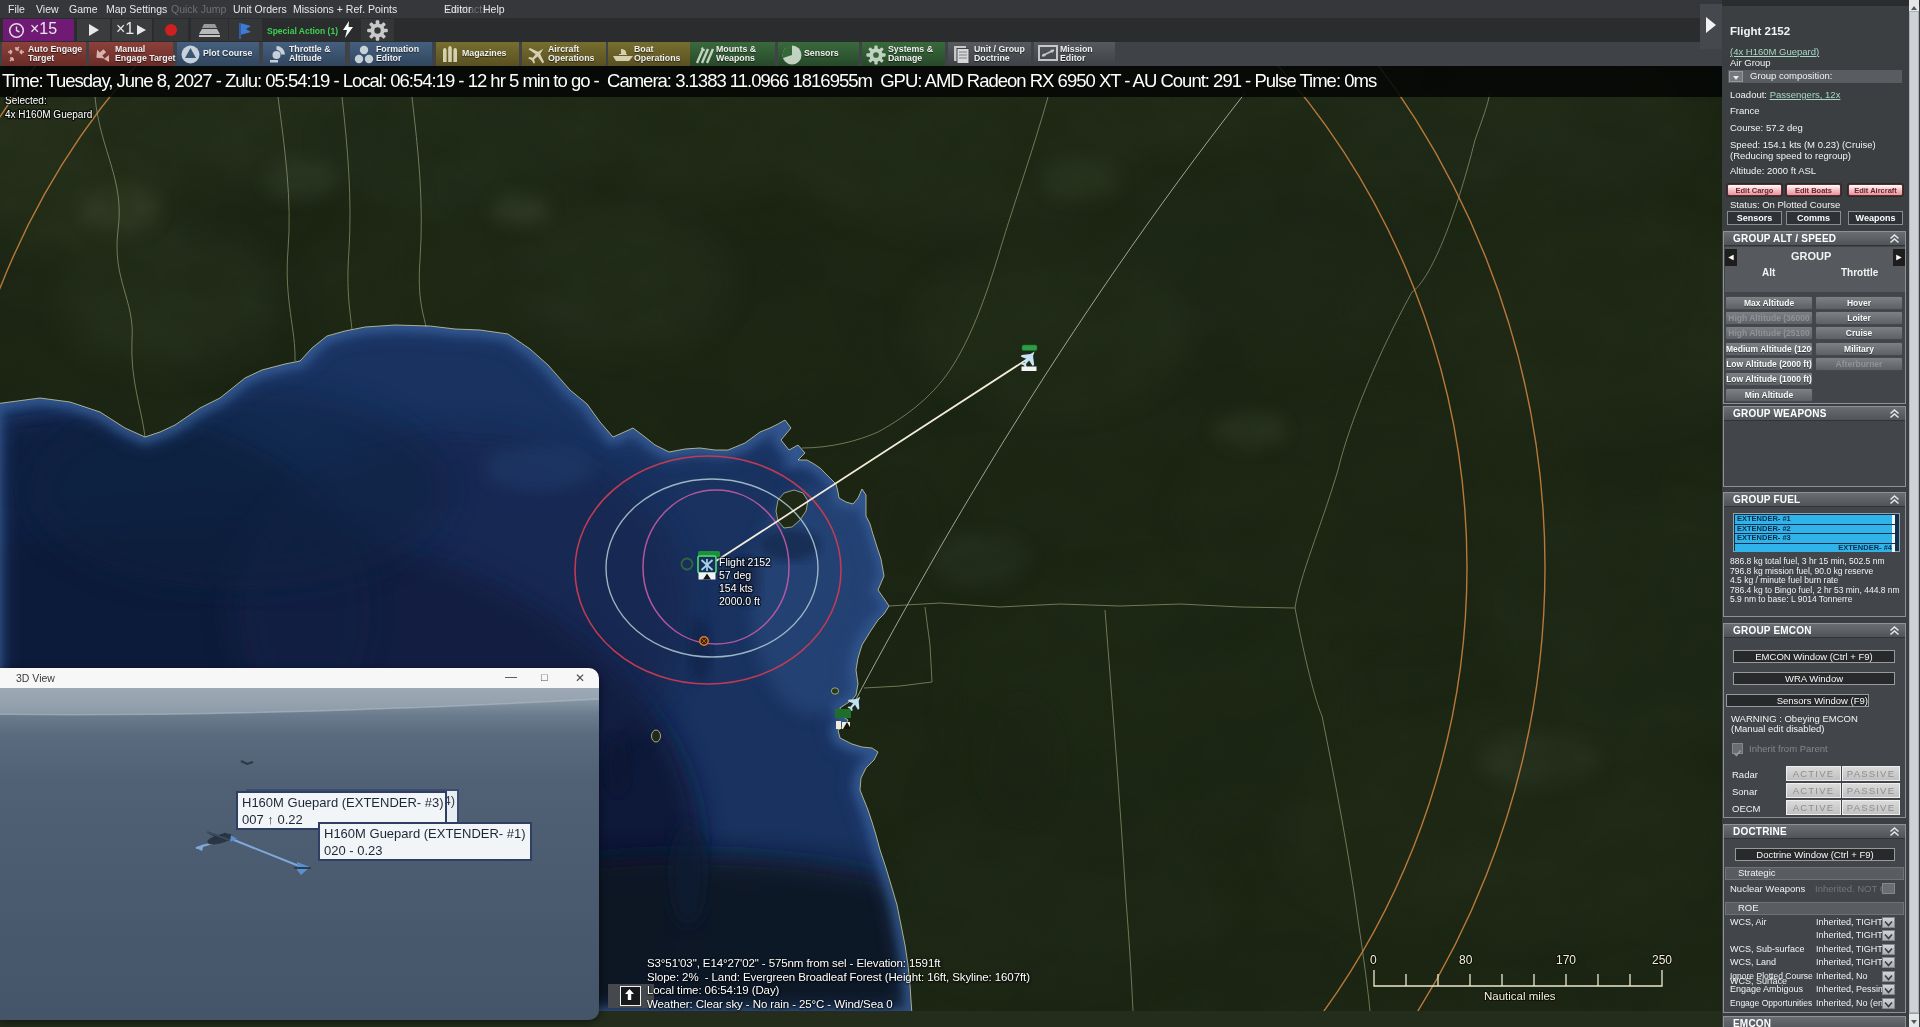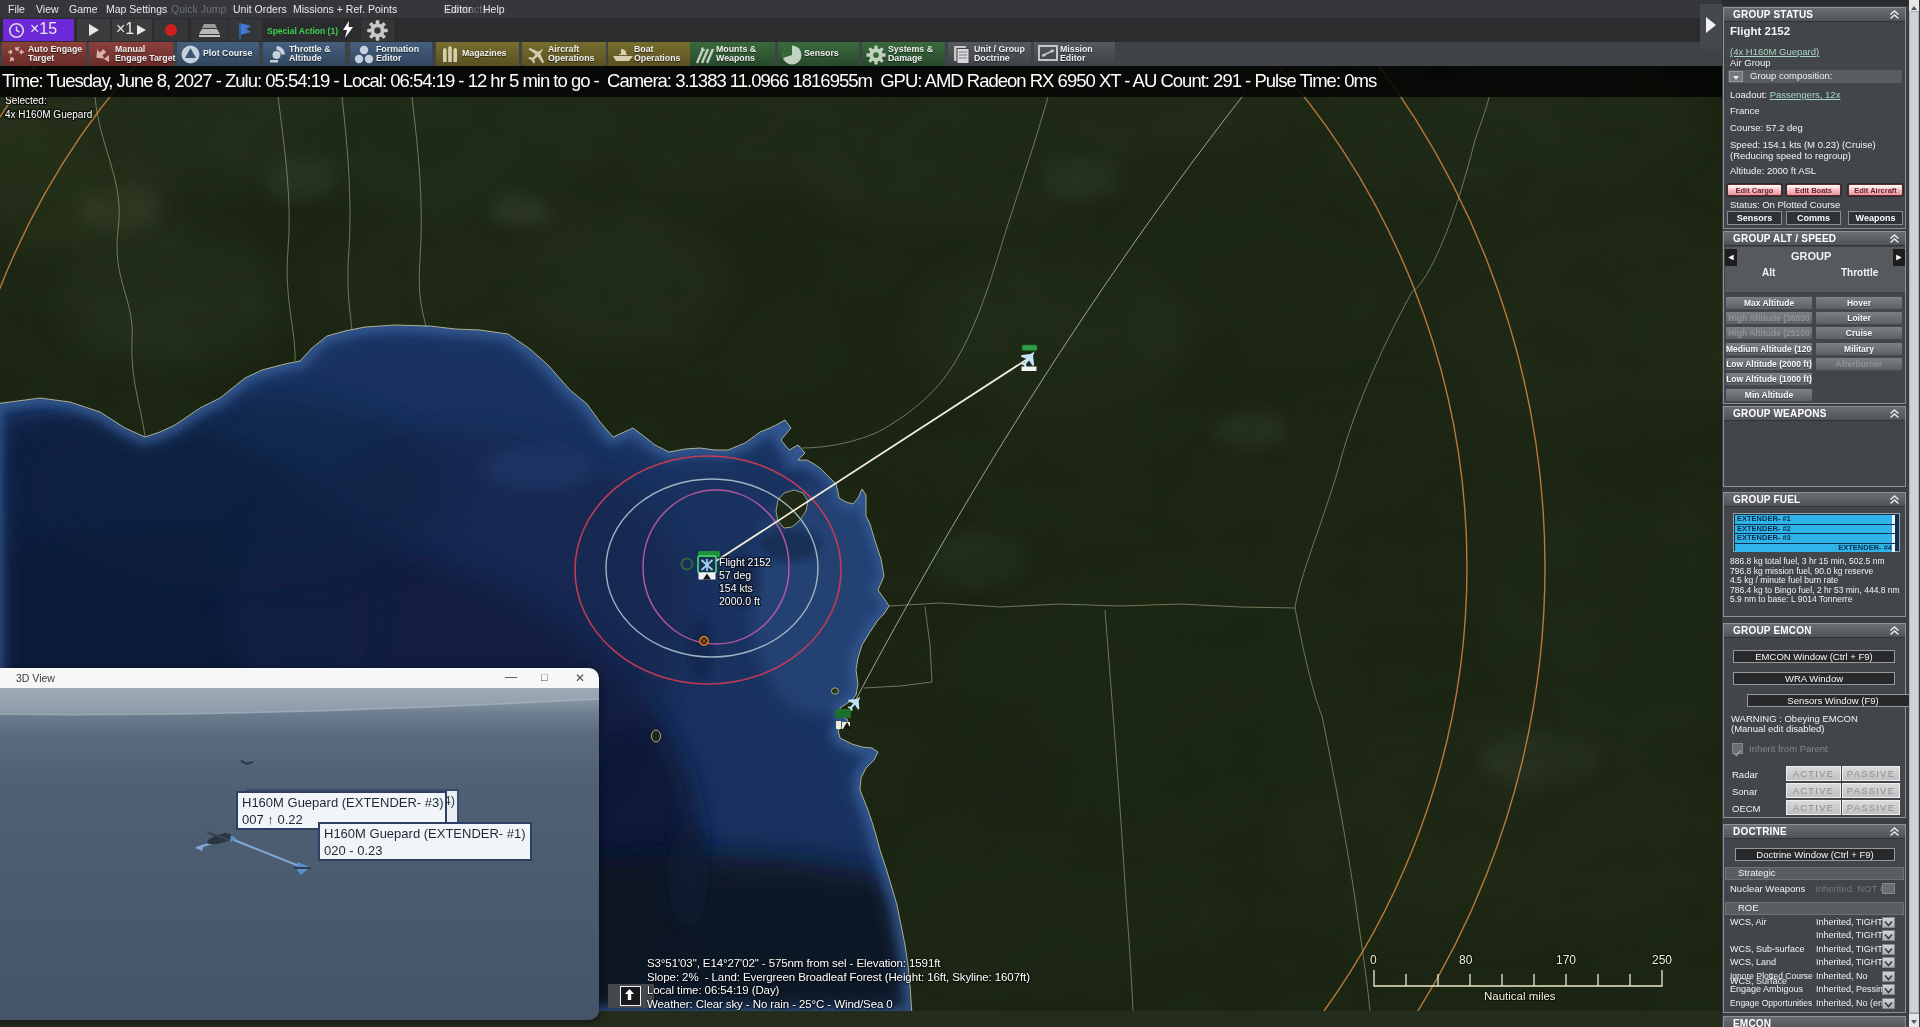--- a/index.html
+++ b/index.html
@@ -177,21 +177,21 @@
     <span class="abs" style="left:69px;top:3px;">Game</span>
     <span class="abs" style="left:106px;top:3px;">Map Settings</span>
     <span class="abs" style="left:171px;top:3px;color:#6e7173;">Quick Jump</span>
     <span class="abs" style="left:233px;top:3px;">Unit Orders</span>
     <span class="abs" style="left:293px;top:3px;">Missions + Ref. Points</span>
     <span class="abs" style="left:398px;top:3px;color:#6e7173;margin-left:48px;">Contacts</span>
     <span class="abs" style="left:444px;top:3px;">Editor</span>
     <span class="abs" style="left:483px;top:3px;">Help</span>
   </div>
   <div id="row2" class="abs" style="left:0;top:18px;width:1722px;height:24px;background:#2a2c2e;">
-    <div class="abs" style="left:3px;top:1px;width:71px;height:22px;background:#6d28d9;">
+    <div class="abs" style="left:3px;top:1px;width:71px;height:22px;background:#701a75;">
       <svg class="abs" style="left:5px;top:3px;" width="17" height="17" viewBox="0 0 17 17">
           <circle cx="8.5" cy="8.5" r="6.8" fill="none" stroke="#dcdcdc" stroke-width="1.6"></circle>
           <path d="M8.5,4.5 L8.5,8.5 L11.5,10" stroke="#dcdcdc" stroke-width="1.4" fill="none"></path>
         </svg>
       <span class="abs" style="left:27px;top:1px;font-size:16px;color:#e9e9e9;">×15</span>
     </div>
     <div class="abs" style="left:77px;top:1px;width:33px;height:22px;background:#3a3c3e;">
       <div class="abs" style="left:12px;top:5px;width:0;height:0;border-left:10px solid #e8e8e8;border-top:6px solid transparent;border-bottom:6px solid transparent;"></div>
     </div>
     <div class="abs" style="left:112px;top:1px;width:40px;height:22px;background:#3a3c3e;">
@@ -426,28 +426,20 @@
       <div class="abs" style="left:318px;top:134px;width:214px;height:39px;background:#f2f5f8;border:2px solid #2e3f63;color:#1c2736;font-size:13px;line-height:17px;padding:1px 4px;white-space:nowrap;overflow:hidden;">H160M Guepard (EXTENDER- #1)<br>020 - 0.23</div>
     </div>
   </div>
 
   <div class="abs" style="left:1700px;top:4px;width:22px;height:45px;background:#45484c;">
     <div class="abs" style="left:6px;top:13px;width:0;height:0;border-left:10px solid #f2f2f2;border-top:8px solid transparent;border-bottom:8px solid transparent;"></div>
   </div>
   <div id="sidebar" class="abs" style="left:1722px;top:0;width:198px;height:1027px;background:#3c3f42;overflow:hidden;">
     <div class="abs" style="left:0;top:0;width:198px;height:6px;background:#2a2c2e;"></div>
 
-    <div class="pnl" style="top:7px;height:222px;">
-      <div class="phd">
-          <span>GROUP STATUS</span>
-          <svg class="chev" width="11" height="10" viewBox="0 0 11 10">
-            <path d="M1.5,4.5 L5.5,1 L9.5,4.5 M1.5,8.5 L5.5,5 L9.5,8.5" stroke="#e8e8e8" stroke-width="1.5" fill="none"></path>
-          </svg>
-        </div>
-    </div>
     <div class="sb abs" style="left:8px;top:25px;font-size:11.5px;font-weight:bold;">Flight 2152</div>
     <div class="sb abs lnk" style="left:8px;top:46px;">(4x H160M Guepard)</div>
     <div class="sb abs" style="left:8px;top:57px;">Air Group</div>
     <div class="abs" style="left:6px;top:70px;width:174px;height:13px;background:#595d61;">
       <div class="abs" style="left:1px;top:1px;width:14px;height:11px;background:#75797d;border:1px solid #94989c;">
         <div class="abs" style="left:3px;top:4px;width:0;height:0;border-top:4px solid #e8e8e8;border-left:3.5px solid transparent;border-right:3.5px solid transparent;"></div>
       </div>
       <span class="sb abs" style="left:22px;top:0px;">Group composition:</span>
     </div>
     <div class="sb abs" style="left:8px;top:89px;">Loadout: <span class="lnk">Passengers, 12x</span></div>
@@ -526,21 +518,21 @@
     <div class="pnl" style="top:623px;height:195px;">
       <div class="phd">
           <span>GROUP EMCON</span>
           <svg class="chev" width="11" height="10" viewBox="0 0 11 10">
             <path d="M1.5,4.5 L5.5,1 L9.5,4.5 M1.5,8.5 L5.5,5 L9.5,8.5" stroke="#e8e8e8" stroke-width="1.5" fill="none"></path>
           </svg>
         </div>
     </div>
     <div class="wbtn abs" style="left:11px;top:650px;width:162px;">EMCON Window (Ctrl + F9)</div>
     <div class="wbtn abs" style="left:11px;top:672px;width:162px;">WRA Window</div>
-    <div class="wbtn abs" style="left:25px;top:694px;width:172px;">Sensors Window (F9)</div>
+    <div class="wbtn abs" style="left:4px;top:694px;width:143px;text-align:right;">Sensors Window (F9)</div>
     <div class="sb abs" style="left:9px;top:714px;line-height:10px;font-size:9.5px;">WARNING : Obeying EMCON<br>(Manual edit disabled)</div>
     <div class="abs" style="left:10px;top:743px;width:11px;height:11px;background:#6a6e72;border:1px solid #85898d;">
       <svg width="9" height="9" viewBox="0 0 9 9">
           <path d="M1.5,4.5 L3.5,6.5 L7.5,1.5" stroke="#9a9ea2" stroke-width="1.5" fill="none"></path>
         </svg>
     </div>
     <div class="sb abs" style="left:27px;top:743px;color:#84888c;">Inherit from Parent</div>
     <div class="sb abs" style="left:10px;top:769px;">Radar</div>
     <div class="sb abs" style="left:10px;top:786px;">Sonar</div>
     <div class="sb abs" style="left:10px;top:803px;">OECM</div>

